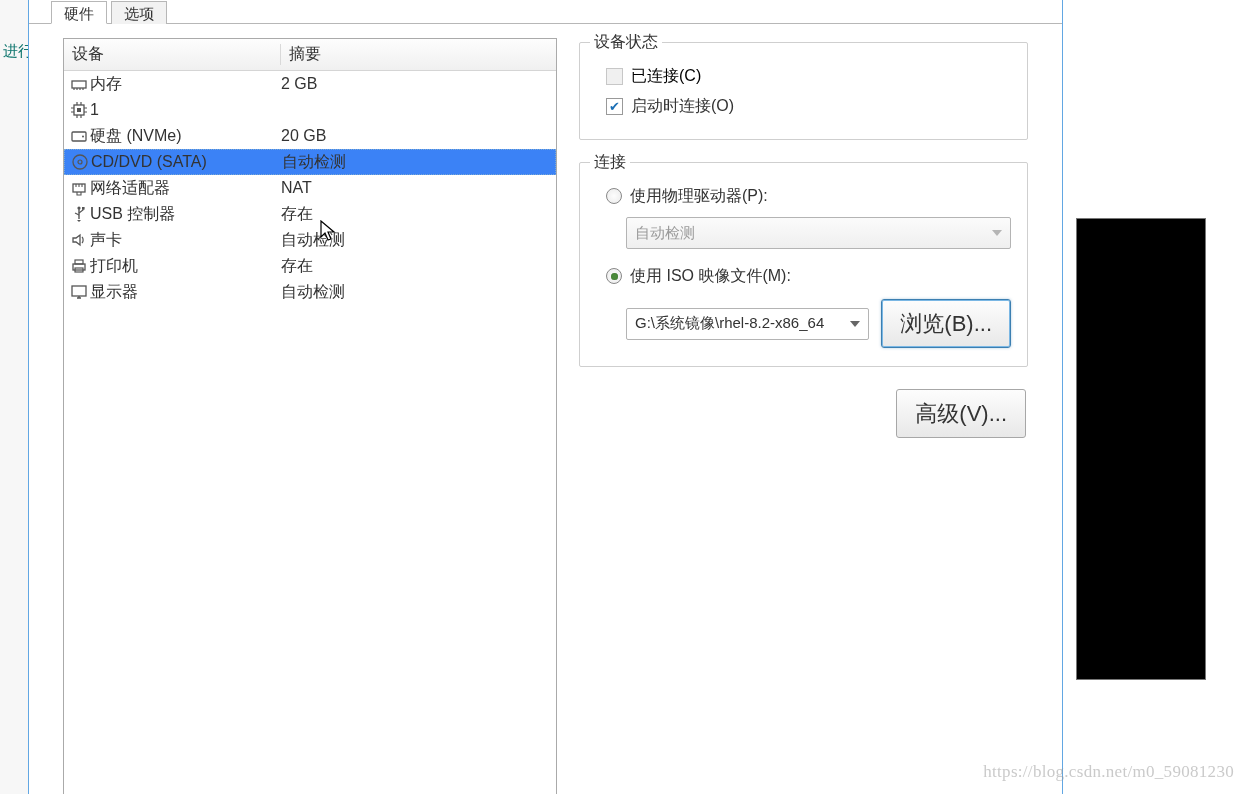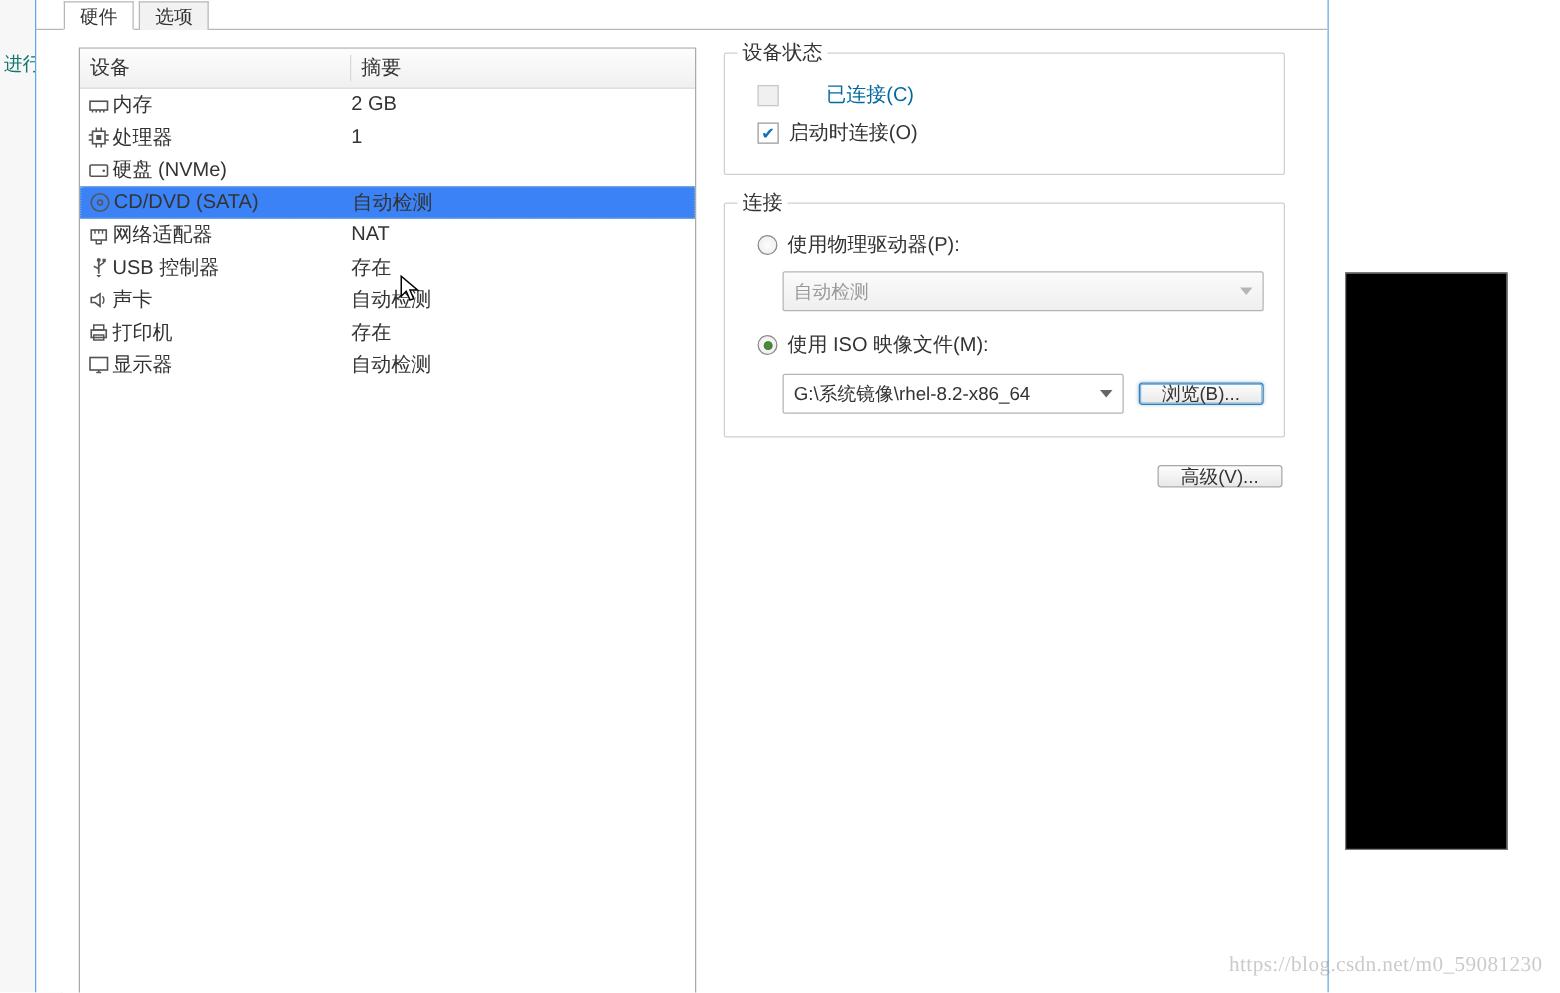--- a/index.html
+++ b/index.html
@@ -177,21 +177,21 @@
   .radio{
     width:16px;height:16px;border-radius:50%;
     border:1px solid #888;
     background:radial-gradient(#fdfdfd,#eaeaea);
     display:flex;align-items:center;justify-content:center;
   }
   .radio .dot{
     width:7px;height:7px;border-radius:50%;background:#4a8a3a;
     box-shadow:inset 0 0 1px #2b5a1f;
   }
-  .label-disabled{ color:#0369a1;margin-left:30px; }
+  .label-disabled{ color:#000000; }
 
   .combo{
     height:32px;
     border:1px solid #b4b4b4;
     border-radius:2px;
     background:linear-gradient(#fdfdfd,#ececec);
     display:flex;align-items:center;
     padding:0 8px;
     justify-content:space-between;
     font-size:15px;
@@ -203,27 +203,27 @@
   .combo.disabled .caret{ border-top-color:#b5b5b5;}
 
   .conn-indent{ padding-left:30px; margin-top:6px; margin-bottom:12px;}
 
   .iso-row{
     display:flex; gap:12px; align-items:center;
     padding-left:30px; margin-top:8px;
   }
   .iso-row .combo{ flex:1; background:#fff;}
   .btn{
-    height:18px;
+    height:49px;
     padding:0 18px;
     border:1px solid #a7a7a7;
     border-radius:3px;
     background:linear-gradient(#fdfdfd,#e8e8e8);
     cursor:pointer;
-    font-size:15px;
+    font-size:22px;
     display:inline-flex;align-items:center;
   }
   .btn.focus{
     border:1px solid #3c7fb1;
     box-shadow:0 0 0 1px #7ab7e4 inset, 0 0 3px rgba(60,127,177,.4);
   }
   .adv-row{
     display:flex;justify-content:flex-end;
     padding-right:2px;
     text-align:right;
@@ -269,30 +269,30 @@
             </span>
             <span class="name">内存</span>
             <span class="sum">2 GB</span>
           </div>
           <div class="dev-row">
             <span class="icon">
               <svg viewBox="0 0 18 18">
                 <use href="#ic-cpu"></use>
               </svg>
             </span>
-            <span class="name">处理器</span>
             <span class="sum">1</span>
           </div>
           <div class="dev-row">
             <span class="icon">
               <svg viewBox="0 0 18 18">
                 <use href="#ic-disk"></use>
               </svg>
             </span>
             <span class="name">硬盘 (NVMe)</span>
+            <span class="sum">20 GB</span>
           </div>
           <div class="dev-row selected">
             <span class="icon">
               <svg viewBox="0 0 18 18">
                 <use href="#ic-disc"></use>
               </svg>
             </span>
             <span class="name">CD/DVD (SATA)</span>
             <span class="sum">自动检测</span>
           </div>

